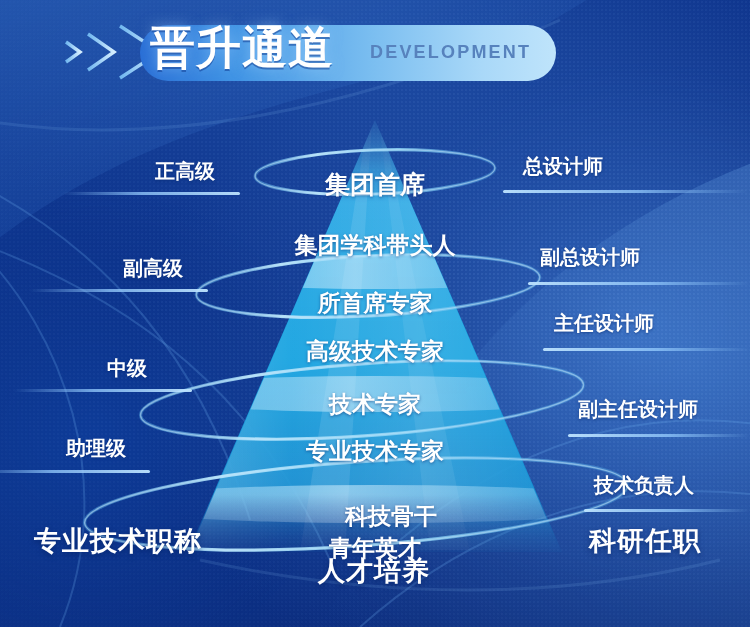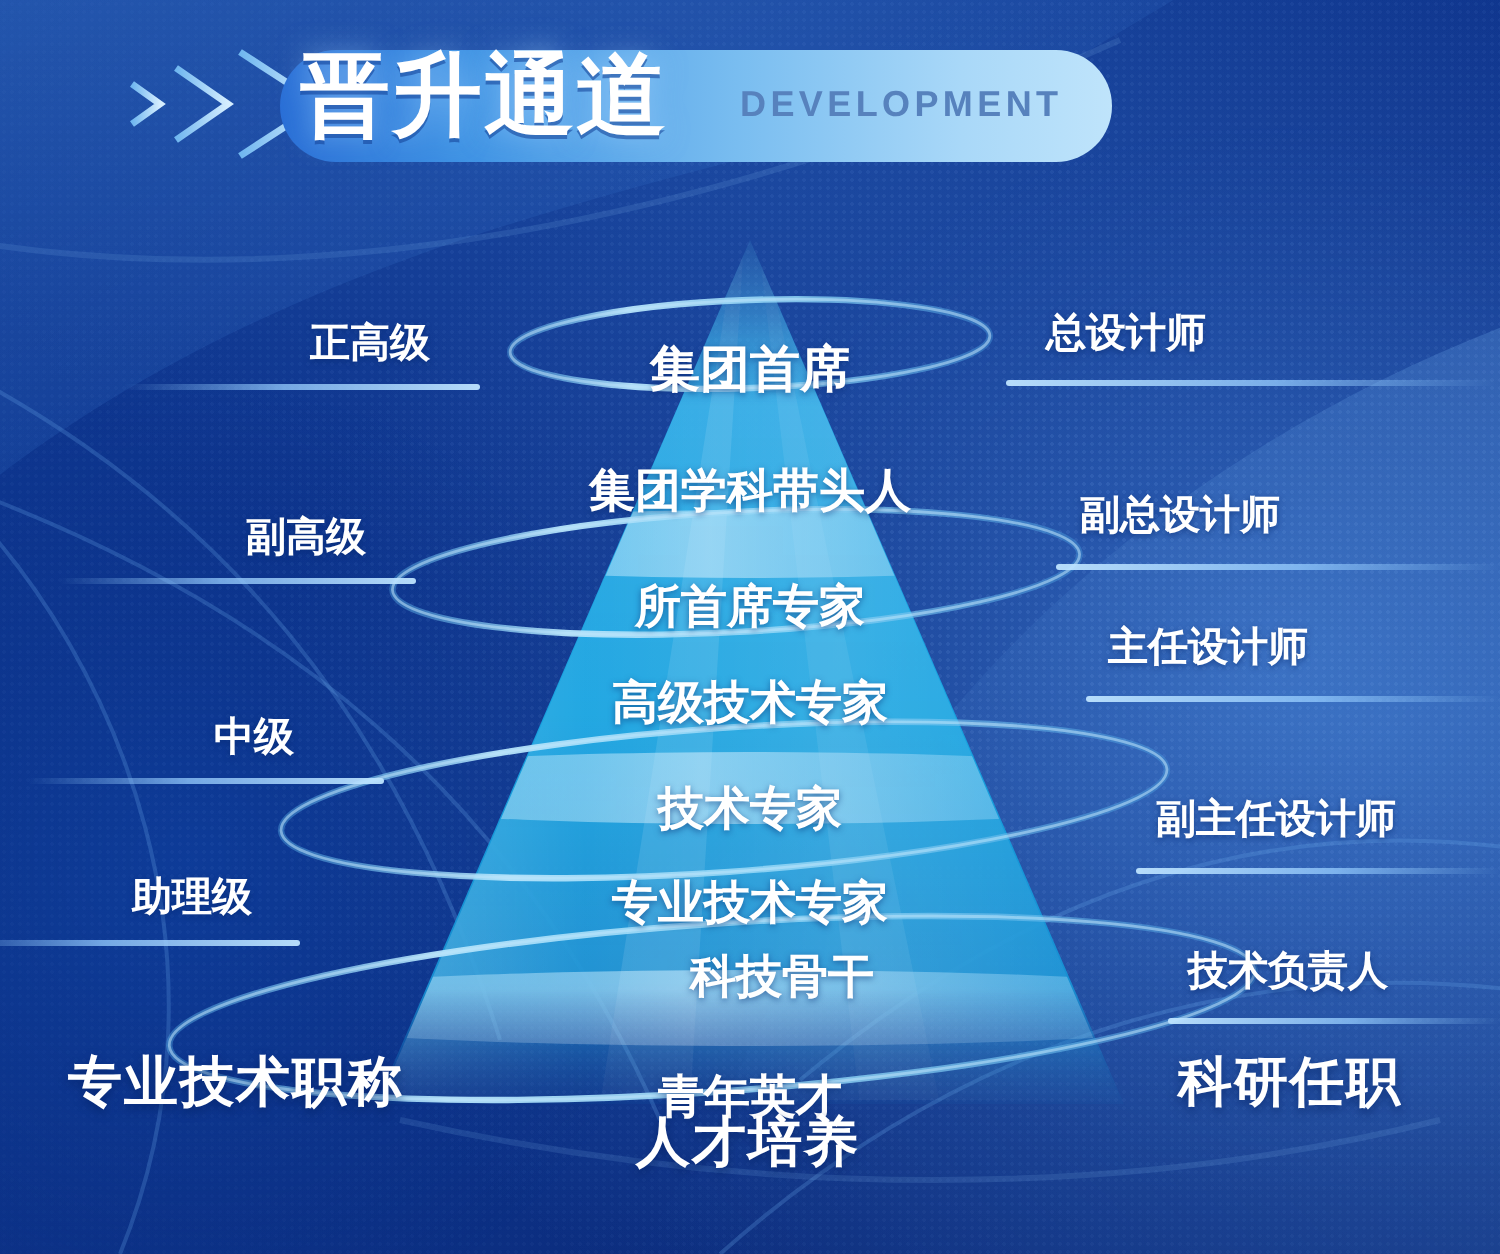--- a/index.html
+++ b/index.html
@@ -222,21 +222,21 @@
     
     <div class="tier-label" style="top:68px;">集团首席</div>
     <div class="tier-label big" style="top:115px;">集团学科带头人</div>
 
     <div class="tier-label big" style="top:173px;">所首席专家</div>
     <div class="tier-label big" style="top:221px;">高级技术专家</div>
 
     <div class="tier-label big" style="top:274px;">技术专家</div>
     <div class="tier-label big" style="top:321px;">专业技术专家</div>
 
-    <div class="tier-label big" style="top:358px;padding-left:32px;">科技骨干</div>
+    <div class="tier-label big" style="top:386px;padding-left:32px;">科技骨干</div>
     <div class="tier-label big" style="top:418px;">青年英才</div>
   </div>
 
   <div>
     <div class="side-label" style="left:155px; top:158px;">正高级</div>
     <div class="side-rule l" style="left:62px; top:192px; width:178px;"></div>
 
     <div class="side-label" style="left:123px; top:255px;">副高级</div>
     <div class="side-rule l" style="left:30px; top:289px; width:178px;"></div>
 

